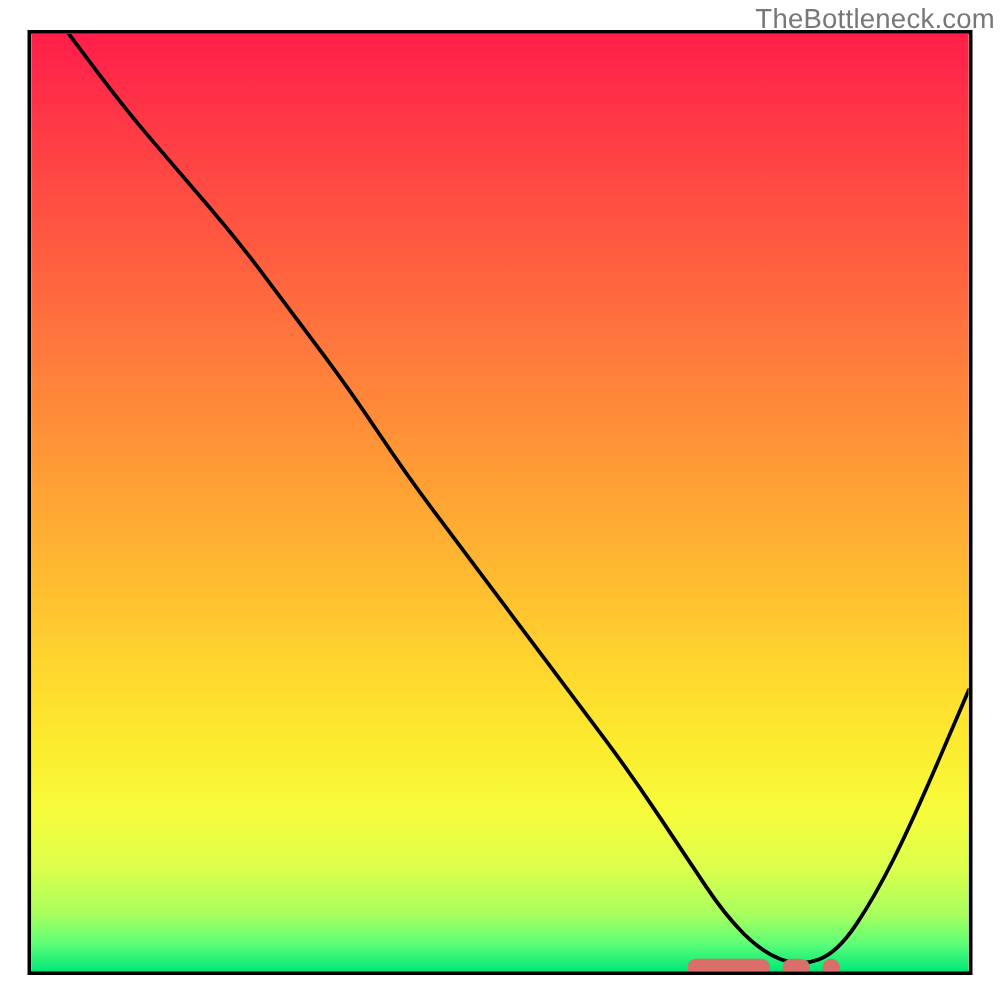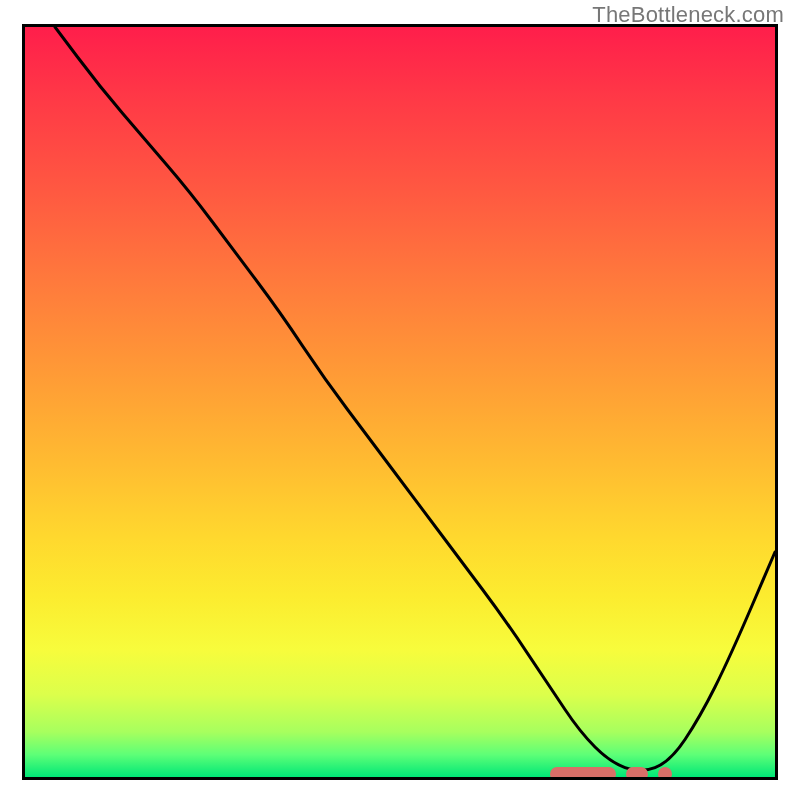--- a/index.html
+++ b/index.html
@@ -12,21 +12,21 @@
     overflow: hidden;
   }
   .wrap {
     position: relative;
     width: 800px;
     height: 800px;
   }
   .watermark {
     position: absolute;
     top: 2px;
-    right: 16px;
+    right: 4px;
     color: #777;
     font-size: 22px;
     font-weight: 500;
     letter-spacing: 0.2px;
     z-index: 5;
   }
   .plot {
     position: absolute;
     left: 22px;
     top: 24px;

